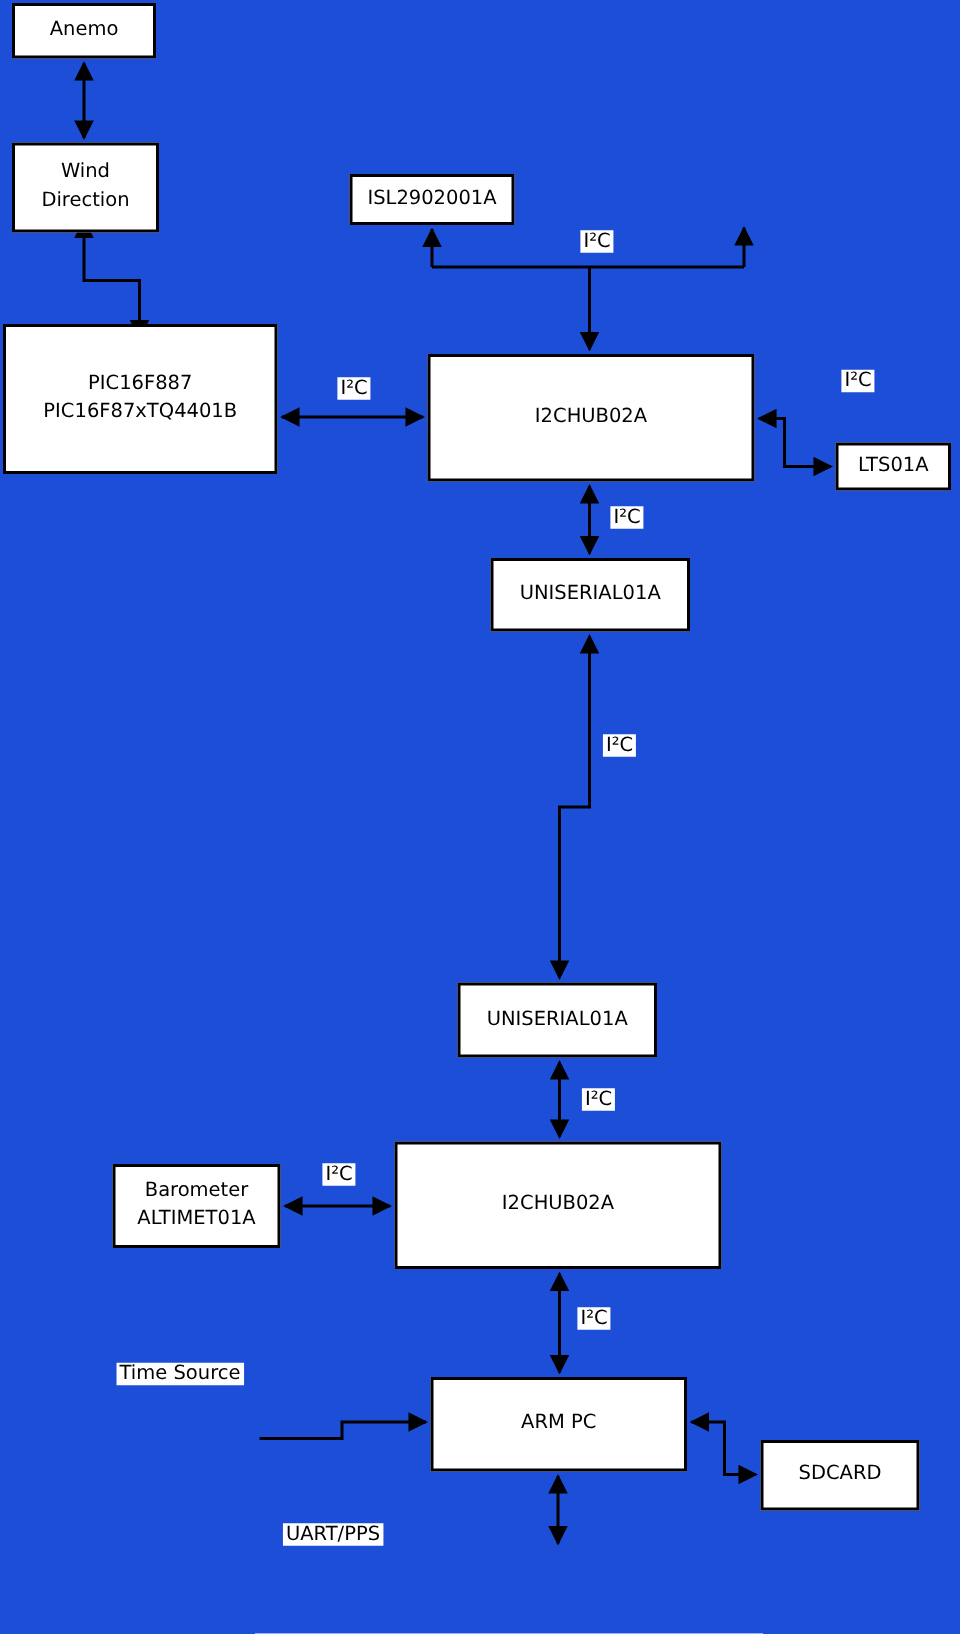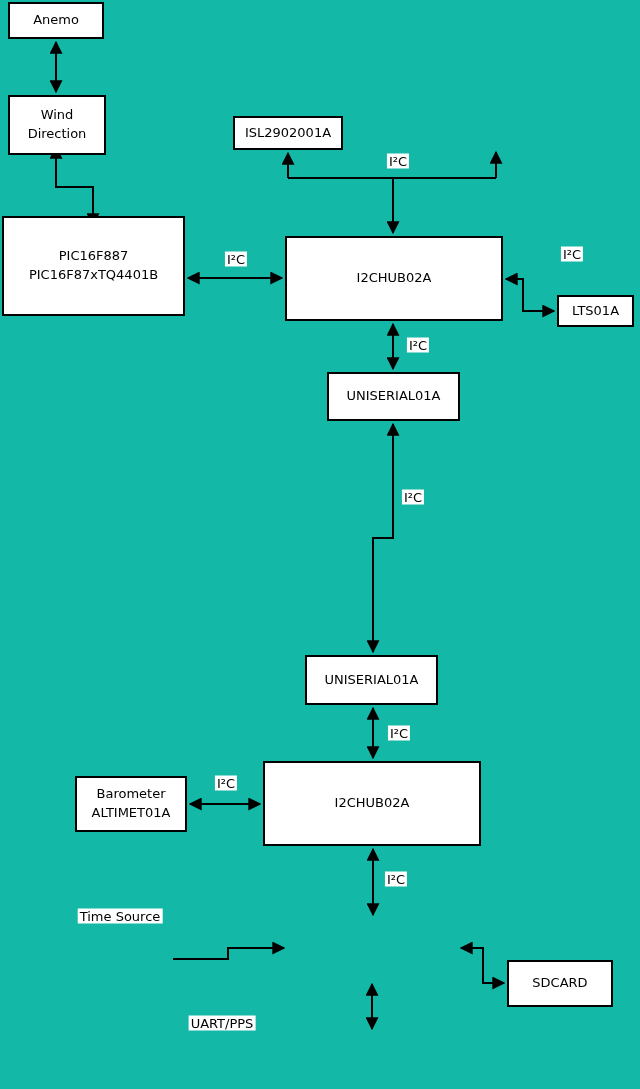--- a/index.html
+++ b/index.html
@@ -1,20 +1,20 @@
 <!DOCTYPE html>
 <html><head>
 <meta charset="utf-8">
 <style>
   html, body { margin: 0; padding: 0; background: #ffffff; }
   .canvas {
     position: relative;
     width: 640px;
     height: 1089px;
-    background: #14b8a6;
+    background: #1d4ed8;
     font-family: "DejaVu Sans", sans-serif;
     color: #000000;
     overflow: hidden;
   }
   .layer { position: absolute; left: 0; top: 0; }
   .node {
     position: absolute;
     box-sizing: border-box;
     border: 2px solid #000000;
     background: #ffffff;
@@ -96,20 +96,21 @@
 
   <div class="node" style="left:327px; top:372px; width:133px; height:49px;">UNISERIAL01A</div>
 
   <div class="node" style="left:305px; top:655px; width:133px; height:50px;">UNISERIAL01A</div>
 
   <div class="node" style="left:75px; top:776px; width:112px; height:56px;">Barometer
 ALTIMET01A</div>
 
   <div class="node" style="left:263px; top:761px; width:218px; height:85px;">I2CHUB02A</div>
 
+  <div class="node" style="left:287px; top:918px; width:171px; height:63px;">ARM PC</div>
 
 
   <div class="node" style="left:507px; top:960px; width:106px; height:47px;">SDCARD</div>
 
 
   <span class="edge-label" style="left:236px; top:259px;">I²C</span>
 
   <span class="edge-label" style="left:398px; top:161px;">I²C</span>
 
   <span class="edge-label" style="left:572px; top:254px;">I²C</span>

